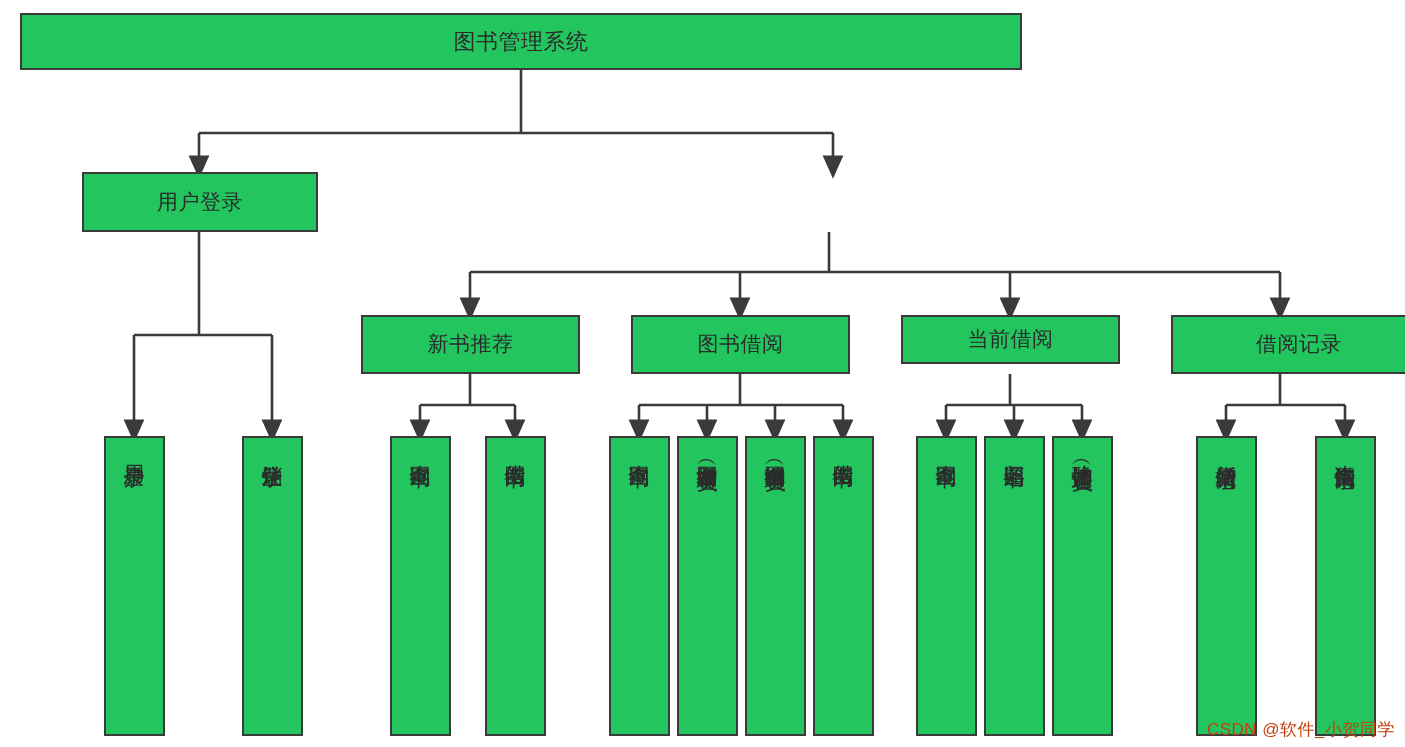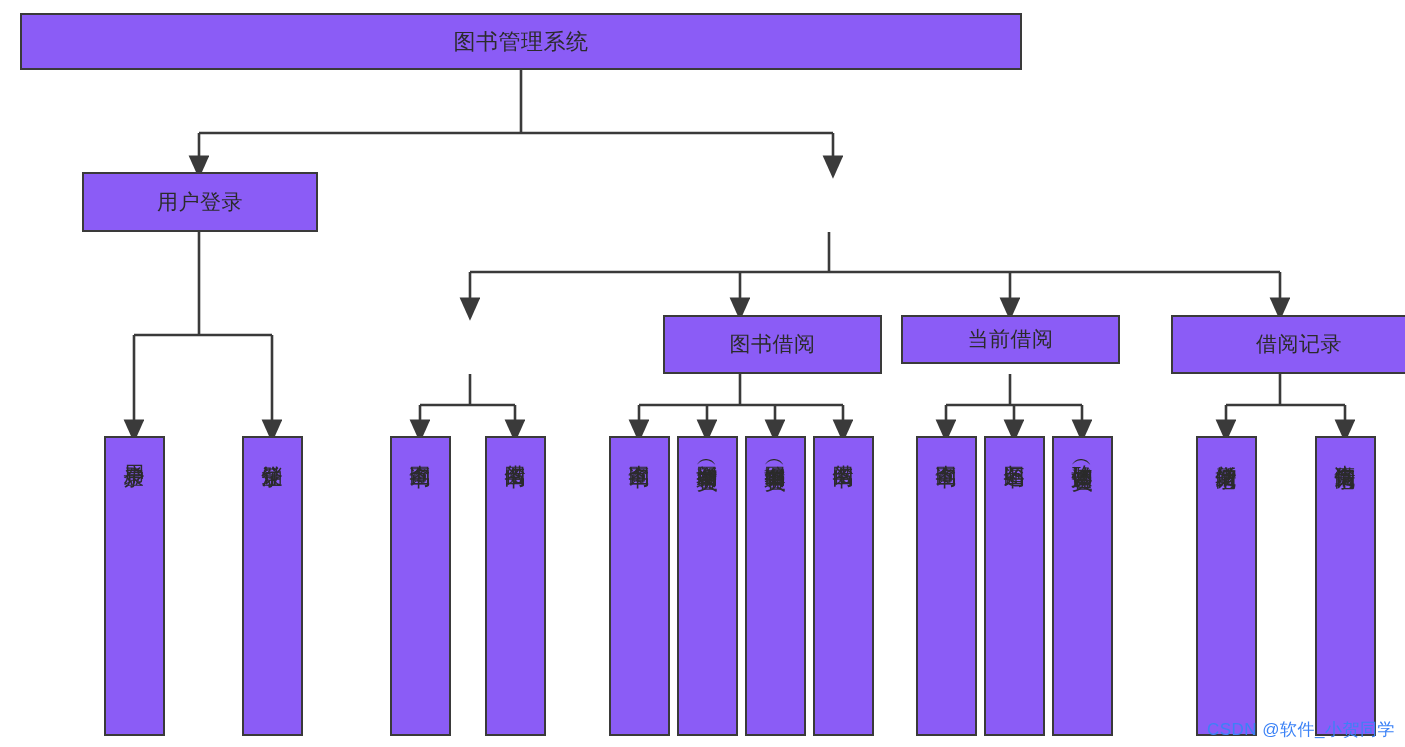--- a/index.html
+++ b/index.html
@@ -24,21 +24,21 @@
   svg.connectors {
     position: absolute;
     left: 0; top: 0;
     width: 1405px;
     height: 747px;
     pointer-events: none;
   }
   .node {
     position: absolute;
     box-sizing: border-box;
-    background: #8b5cf6;
+    background: #22c55e;
     border: 2.5px solid #3a3a3a;
     display: flex;
     align-items: center;
     justify-content: center;
     text-align: center;
     color: #2b2b2b;
   }
   .node-label {
     display: block;
     line-height: 1.18;
@@ -62,21 +62,21 @@
     text-orientation: upright;
     font-size: 21px;
     letter-spacing: 1px;
     line-height: 1.0;
   }
   #watermark {
     position: absolute;
     right: 10px;
     bottom: 6px;
     font-size: 17px;
-    color: #3b82f6;
+    color: #c2410c;
     letter-spacing: 0.5px;
     white-space: nowrap;
     user-select: none;
   }
 </style>
 </head>
 <body>
 
 <div id="diagram-root">
 
@@ -132,22 +132,25 @@
 
   <div class="node root horizontal" style="left:20px; top:13px; width:1002px; height:57px;">
     <span class="node-label">图书管理系统</span>
   </div>
 
   <div class="node horizontal" style="left:82px; top:172px; width:236px; height:60px;">
     <span class="node-label">用户登录</span>
   </div>
 
 
-
-  <div class="node horizontal" style="left:663px; top:315px; width:219px; height:59px;">
+  <div class="node horizontal" style="left:361px; top:315px; width:219px; height:59px;">
+    <span class="node-label">新书推荐</span>
+  </div>
+
+  <div class="node horizontal" style="left:631px; top:315px; width:219px; height:59px;">
     <span class="node-label">图书借阅</span>
   </div>
 
   <div class="node horizontal" style="left:901px; top:315px; width:219px; height:49px;">
     <span class="node-label">当前借阅</span>
   </div>
 
   <div class="node horizontal" style="left:1171px; top:315px; width:256px; height:59px;">
     <span class="node-label">借阅记录</span>
   </div>

